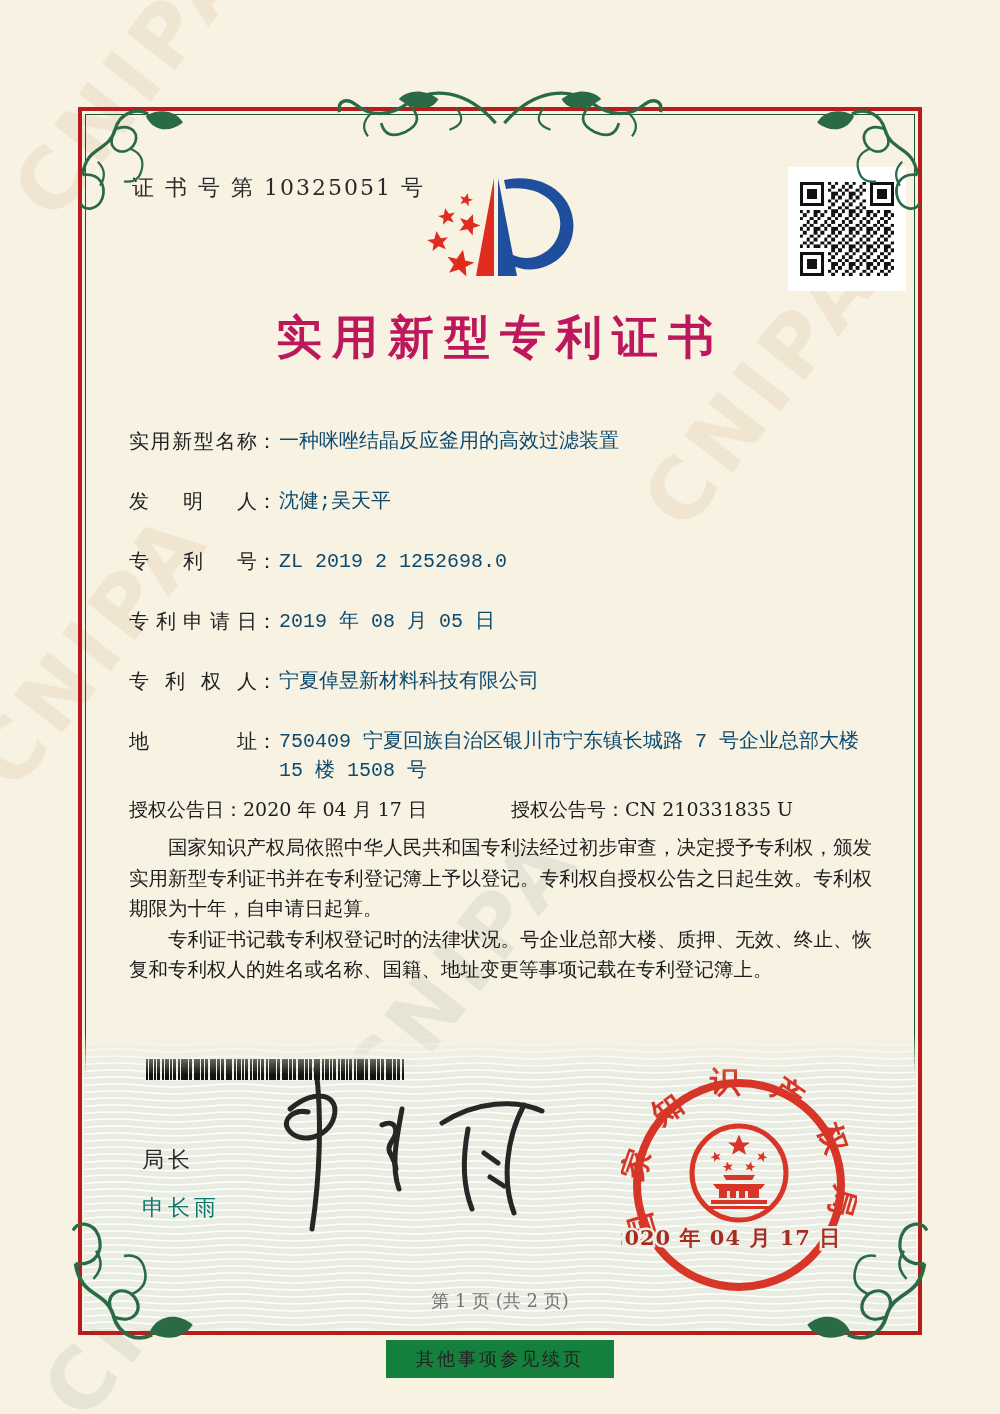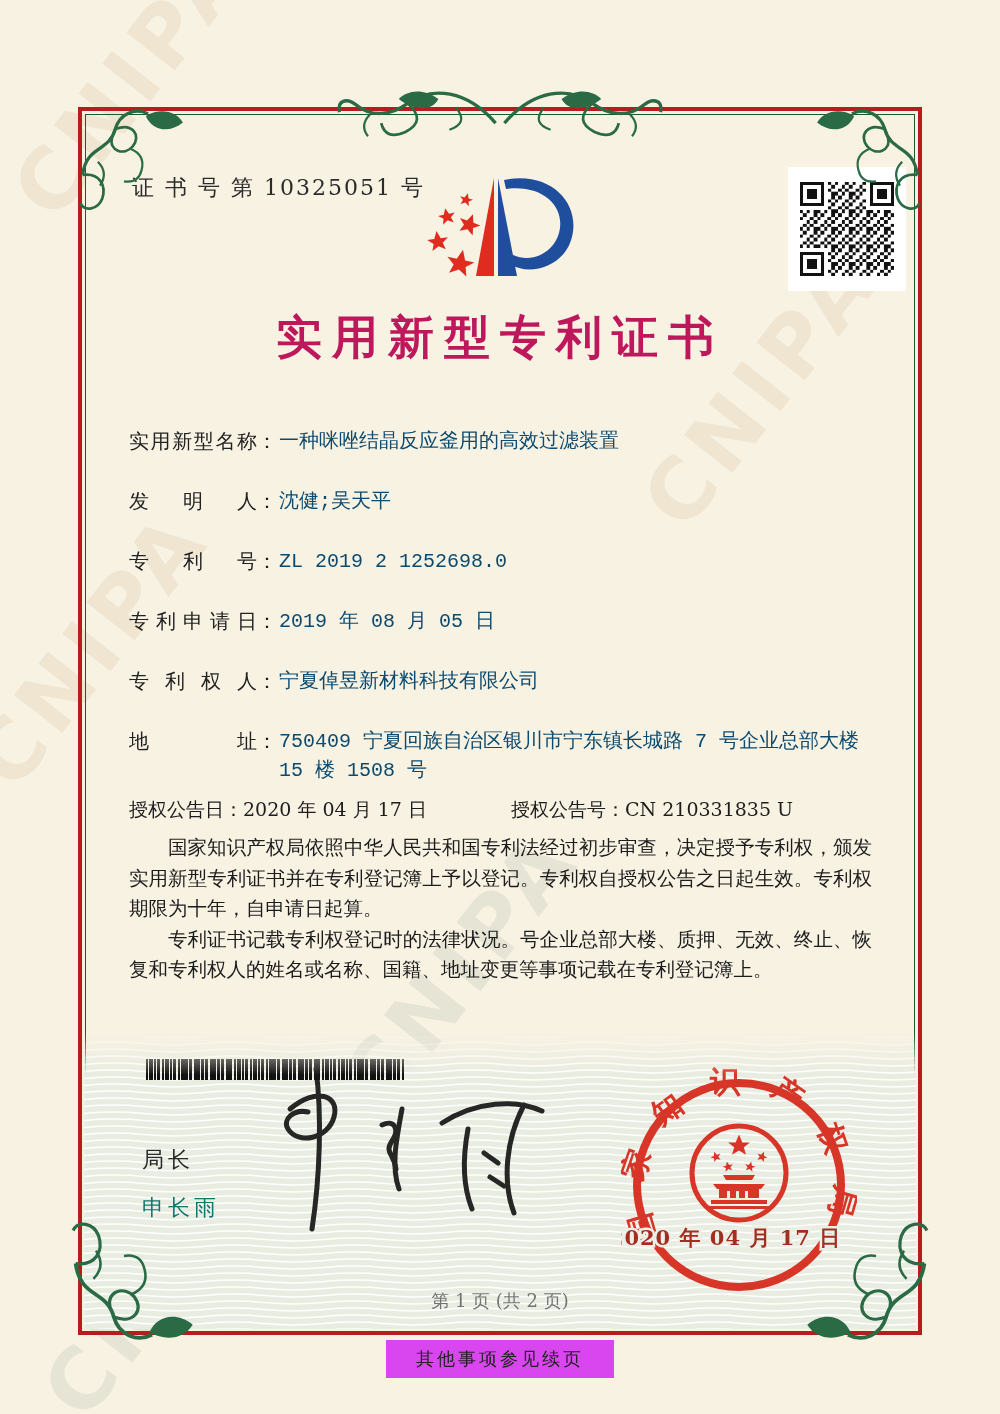--- a/index.html
+++ b/index.html
@@ -82,21 +82,21 @@
       repeating-linear-gradient(90deg,#121212 0 1px,transparent 1px 5px,#121212 5px 7px,transparent 7px 11px);
   }
   .signer-title{position:absolute;left:58px;top:112px;font-size:22px;letter-spacing:4px;color:#2a2a2a;}
   .signer-name{position:absolute;left:58px;top:160px;font-size:22px;letter-spacing:4px;color:#0f766e;}
   .signature-svg{position:absolute;left:140px;top:24px;width:340px;height:195px;}
   .seal-svg{position:absolute;left:537px;top:34px;width:236px;height:236px;opacity:.93;}
   .page-info{position:absolute;left:0;right:0;top:256px;text-align:center;font-size:18px;color:#737373;}
   
   .footer-note{
     position:absolute;left:50%;top:1340px;transform:translateX(-50%);
-    background:#d946ef;padding:7px 30px;font-size:18px;letter-spacing:3px;color:#222;z-index:2;
+    background:#15803d;padding:7px 30px;font-size:18px;letter-spacing:3px;color:#222;z-index:2;
   }
 </style>
 </head>
 <body>
 
 <svg width="0" height="0" style="position:absolute">
   <defs>
     <path id="star" d="M0,-10 2.94,-3.09 9.51,-3.09 4.19,1.18 6.12,7.5 0,3.82 -6.12,7.5 -4.19,1.18 -9.51,-3.09 -2.94,-3.09 Z"></path>
     <symbol id="corner" viewBox="0 0 110 110" overflow="visible">
       <g fill="none" stroke="#2a6a45">

